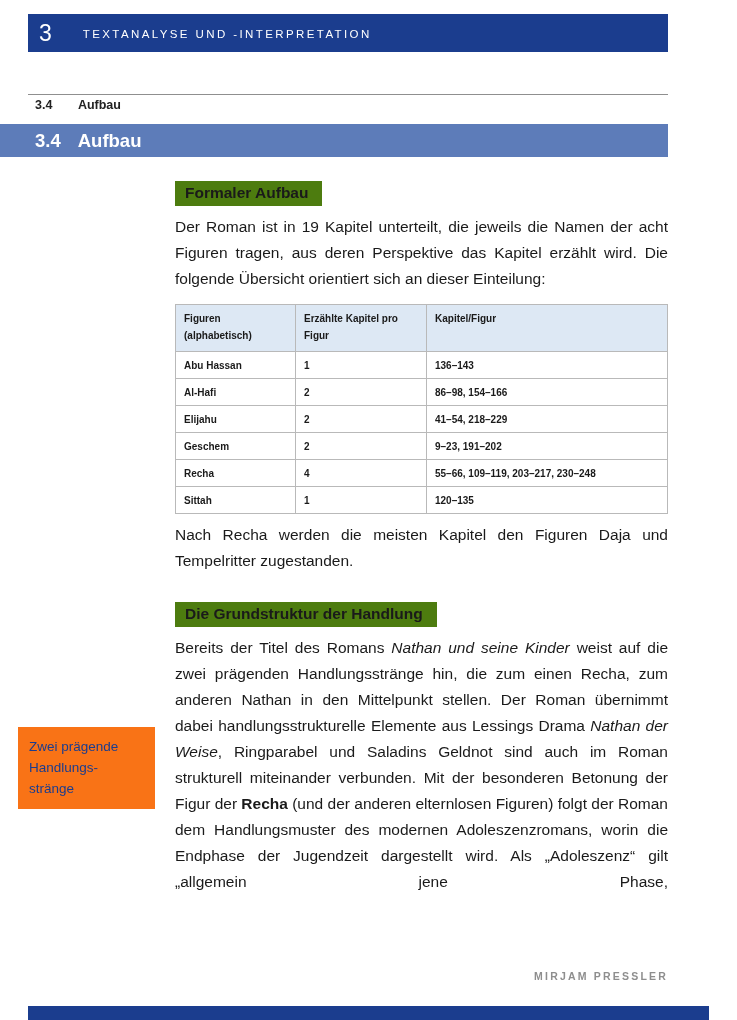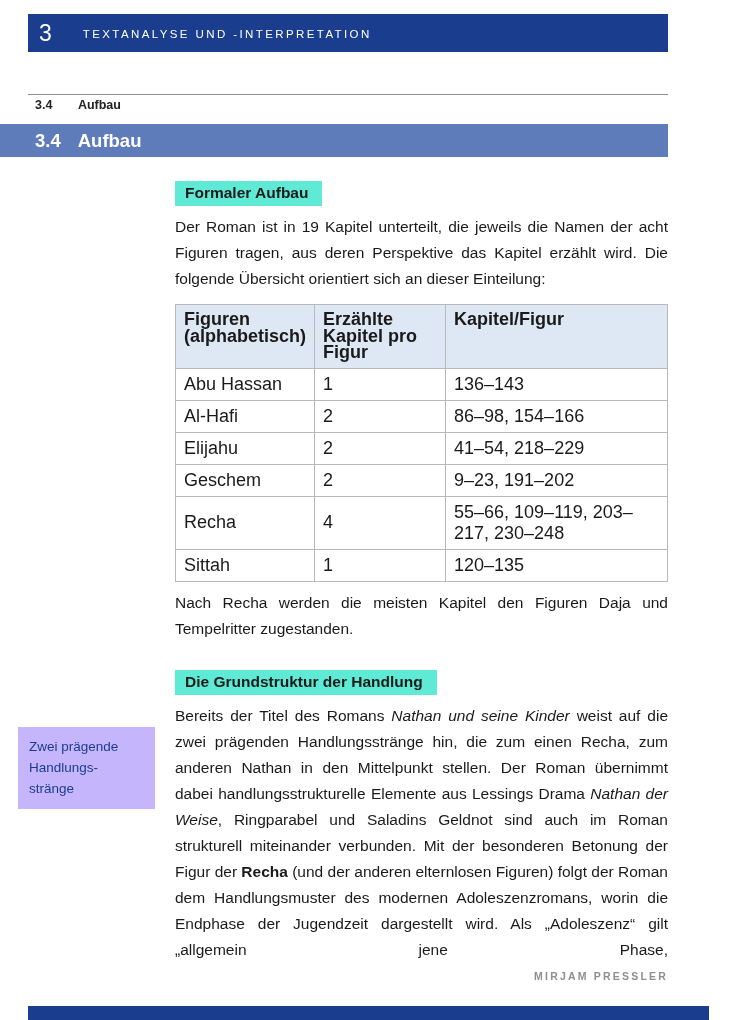--- a/index.html
+++ b/index.html
@@ -19,37 +19,37 @@
   .rule { position:absolute; left:28px; top:94px; width:640px; height:1px; background:#8f8f8f; }
 
   
   .section-bar { position:absolute; left:0; top:124px; width:668px; height:33px; background:#5d7cb9;
                  color:#fff; display:flex; align-items:center; font-weight:700; font-size:18.5px; }
   .sec-num { margin-left:35px; }
   .sec-title { margin-left:17px; }
 
   
   .content { position:absolute; left:175px; top:181px; width:493px; }
-  .subheading { display:block; width:fit-content; background:#5eead4; font-weight:700; font-size:15.5px;
+  .subheading { display:block; width:fit-content; background:#4d7c0f; font-weight:700; font-size:15.5px;
                 padding:3px 14px 4px 10px; }
   .mt { margin-top:28px; }
   .body-text { font-size:15.5px; line-height:26px; text-align:justify; margin-top:8px; hyphens:auto; }
   .body-text .italic { font-style:italic; }
   .body-text .bold { font-weight:700; }
   .mt-20 { }
   .fill-last { text-align-last:justify; }
 
   
-  .chapter-table { width:100%; border-collapse:collapse; margin-top:12px; font-size:18px; }
+  .chapter-table { width:100%; border-collapse:collapse; margin-top:12px; font-size:10px; }
   .chapter-table th, .chapter-table td { border:1px solid #b9b9b9; text-align:left; }
   .chapter-table th { background:#dde8f4; font-weight:700; padding:6px 8px 7px; line-height:16.5px; vertical-align:top; }
-  .chapter-table td { padding:5px 8px; height:27px; font-weight:400; }
+  .chapter-table td { padding:5px 8px; height:27px; font-weight:700; }
 
   
-  .margin-note { position:absolute; left:18px; top:727px; width:137px; background:#c4b5fd;
+  .margin-note { position:absolute; left:18px; top:727px; width:137px; background:#f97316;
                  color:#1c3d8e; font-size:13.5px; line-height:21px; padding:9px 6px 10px 11px; }
 
   
   .page-number { position:absolute; left:175px; top:1010px; font-size:13px; color:#222; }
   .running-footer { position:absolute; right:69px; top:970px; font-size:10.5px; letter-spacing:2.2px;
                     color:#8e8e8e; font-weight:700; }
   .bottom-bar { position:absolute; left:28px; top:1006px; width:681px; height:14px; background:#1b3d8e; }
 </style>
 </head>
 <body>

